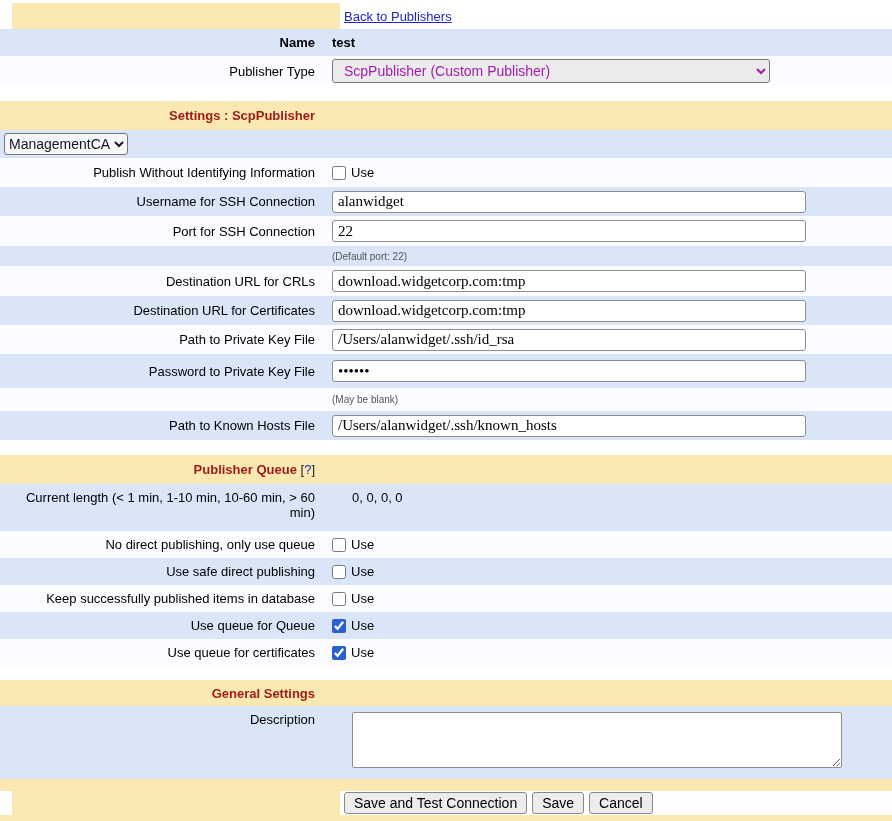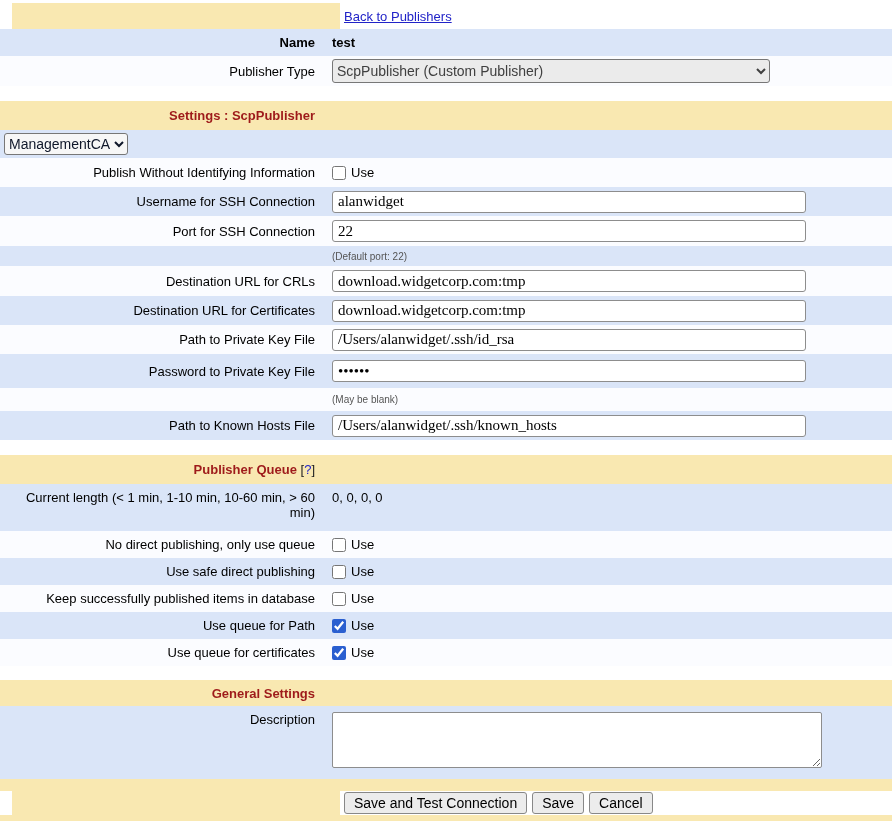--- a/index.html
+++ b/index.html
@@ -6,21 +6,21 @@
   html,body { background:#ffffff; }
   body {
     width:892px; height:821px; overflow:hidden;
     font-family:"Liberation Sans", sans-serif;
     font-size:13px; color:#000;
     padding-top:3px;
   }
   .row { display:flex; align-items:center; width:892px; }
   .c1 { width:328px; flex-shrink:0; text-align:right; padding:0 13px 0 4px; }
   .c2 { flex:1; display:flex; align-items:center; padding:0 8px 0 4px; }
-  .top { align-items:flex-start; }
+  .top { align-items:flex-start;gap:20px; }
   .top .c2 { align-items:flex-start; }
   .pt6 { padding-top:6px; }
 
   .bg-blue   { background:#DAE5F8; }
   .bg-light  { background:#FBFCFF; }
   .bg-yellow { background:#F9E8B1; }
   .bg-white  { background:#ffffff; }
 
   .h20{height:20px}.h23{height:23px}.h24{height:24px}.h26{height:26px}
   .h27{height:27px}.h28{height:28px}.h29{height:29px}.h30{height:30px}
@@ -38,21 +38,21 @@
   .help-bracket { color:#222; font-weight:normal; }
   .help-q { text-decoration:none; }
 
   .ti {
     width:474px; height:22px; font-family:Liberation Serif, serif; font-size:15px;
     padding:1px 5px; border:1px solid #8d8d8d; border-radius:3px;
     background:#fff; color:#000;
   }
   .select-large {
     width:438px; height:24px; font-family:inherit; font-size:14px;
-    background:#EBEBEB; border:1px solid #777; border-radius:3px; color:#404040;
+    background:#EBEBEB; border:1px solid #777; border-radius:3px; color:#a21caf;padding-left:7px;
   }
   .select-small {
     height:22px; font-family:inherit; font-size:14px;
     background:#F7F7F7; border:1px solid #777; border-radius:3px; color:#0f172a;
   }
   .cb { width:14px; height:14px; accent-color:#2a5fd0; margin-right:5px; flex-shrink:0; }
   textarea.desc {
     width:490px; height:56px; margin-top:6px;
     border:1px solid #8d8d8d; border-radius:2px;
     font-family:inherit; font-size:14px; padding:3px; background:#fff;
@@ -209,21 +209,21 @@
   </div>
 </div>
 <div class="row bg-light h27">
   <div class="c1">Keep successfully published items in database</div>
   <div class="c2">
     <input type="checkbox" class="cb" style="">
     <span>Use</span>
   </div>
 </div>
 <div class="row bg-blue h27">
-  <div class="c1">Use queue for Path</div>
+  <div class="c1">Use queue for Queue</div>
   <div class="c2">
     <input type="checkbox" class="cb" checked="" style="">
     <span>Use</span>
   </div>
 </div>
 <div class="row bg-light h27">
   <div class="c1">Use queue for certificates</div>
   <div class="c2">
     <input type="checkbox" class="cb" checked="" style="">
     <span>Use</span>

